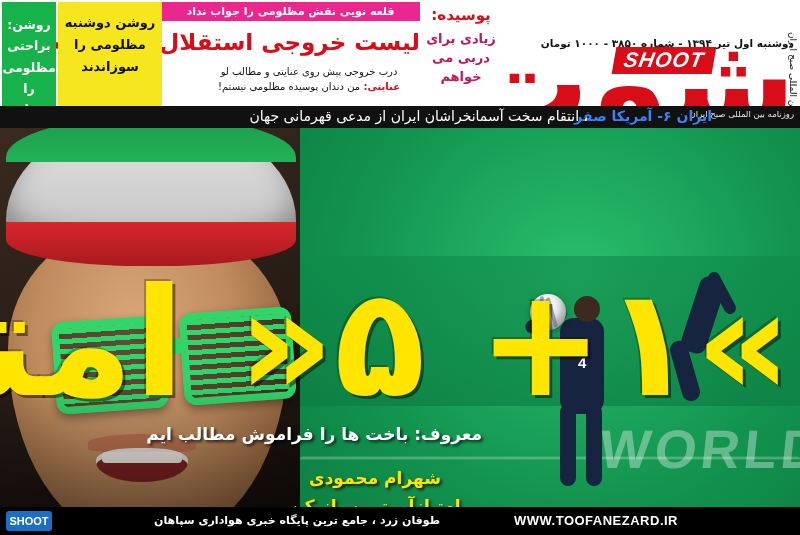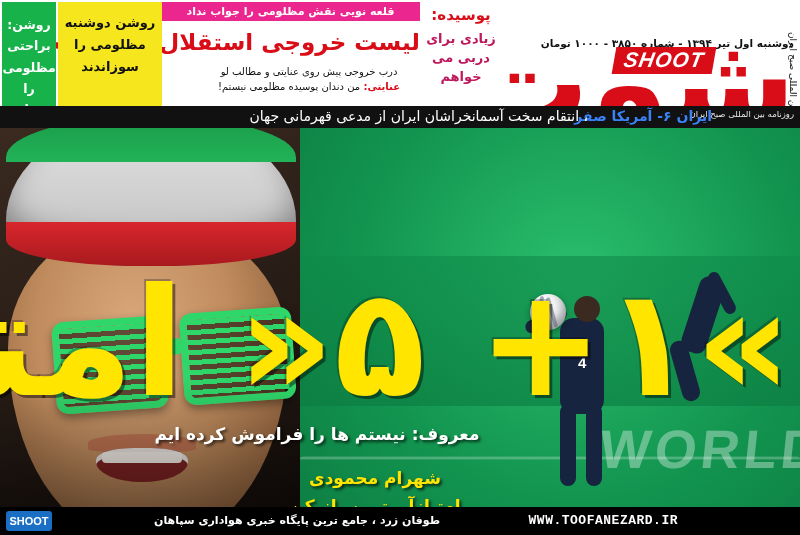--- a/index.html
+++ b/index.html
@@ -492,21 +492,21 @@
     white-space: nowrap;
     font-weight: bold;
   }
   .bs2-url {
     position: absolute;
     top: 6px; right: 122px;
     font-size: 13px;
     color: #ffffff;
     font-weight: bold;
     letter-spacing: 0.5px;
-    font-family: Liberation Mono, monospace;
+    font-family: Liberation Sans, sans-serif;
     direction: ltr;
   }
   .bs2-logo {
     position: absolute;
     top: 4px; left: 6px;
     width: 46px; height: 20px;
     background: #1a6fc4;
     color: #fff;
     font-size: 11px;
     font-weight: bold;
@@ -590,21 +590,21 @@
     <div class="player" style="left:524px; top:186px; width:44px; height:13px; transform: rotate(-24deg);"></div>
     <div class="player" style="left:560px; top:276px; width:16px; height:82px;"></div>
     <div class="player" style="left:586px; top:276px; width:16px; height:82px;"></div>
     <div class="jersey-num" style="left:578px; top:226px;">4</div>
 
     <div class="ball" style="left:530px; top:166px;"></div>
 
     <div class="player" style="left:462px; top:398px; width:24px; height:24px; border-radius:50%; background:#3a2a20;"></div>
 
     <div class="big-headline">»۱+ ۵« امتیاز</div>
-    <div class="sub-headline">معروف: نیستم ها را فراموش کرده ایم</div>
+    <div class="sub-headline">معروف: باخت ها را فراموش مطالب ایم</div>
     <div class="yellow-block">شهرام محمودی امتیازآورترین بازیکن میدان شد</div>
   </div>
 
   <div class="bottom-strip">
     <div class="bs2-text">طوفان زرد ، جامع ترین پایگاه خبری هواداری سپاهان</div>
     <div class="bs2-url">WWW.TOOFANEZARD.IR</div>
     <div class="bs2-logo">SHOOT</div>
   </div>
 
 </div>

